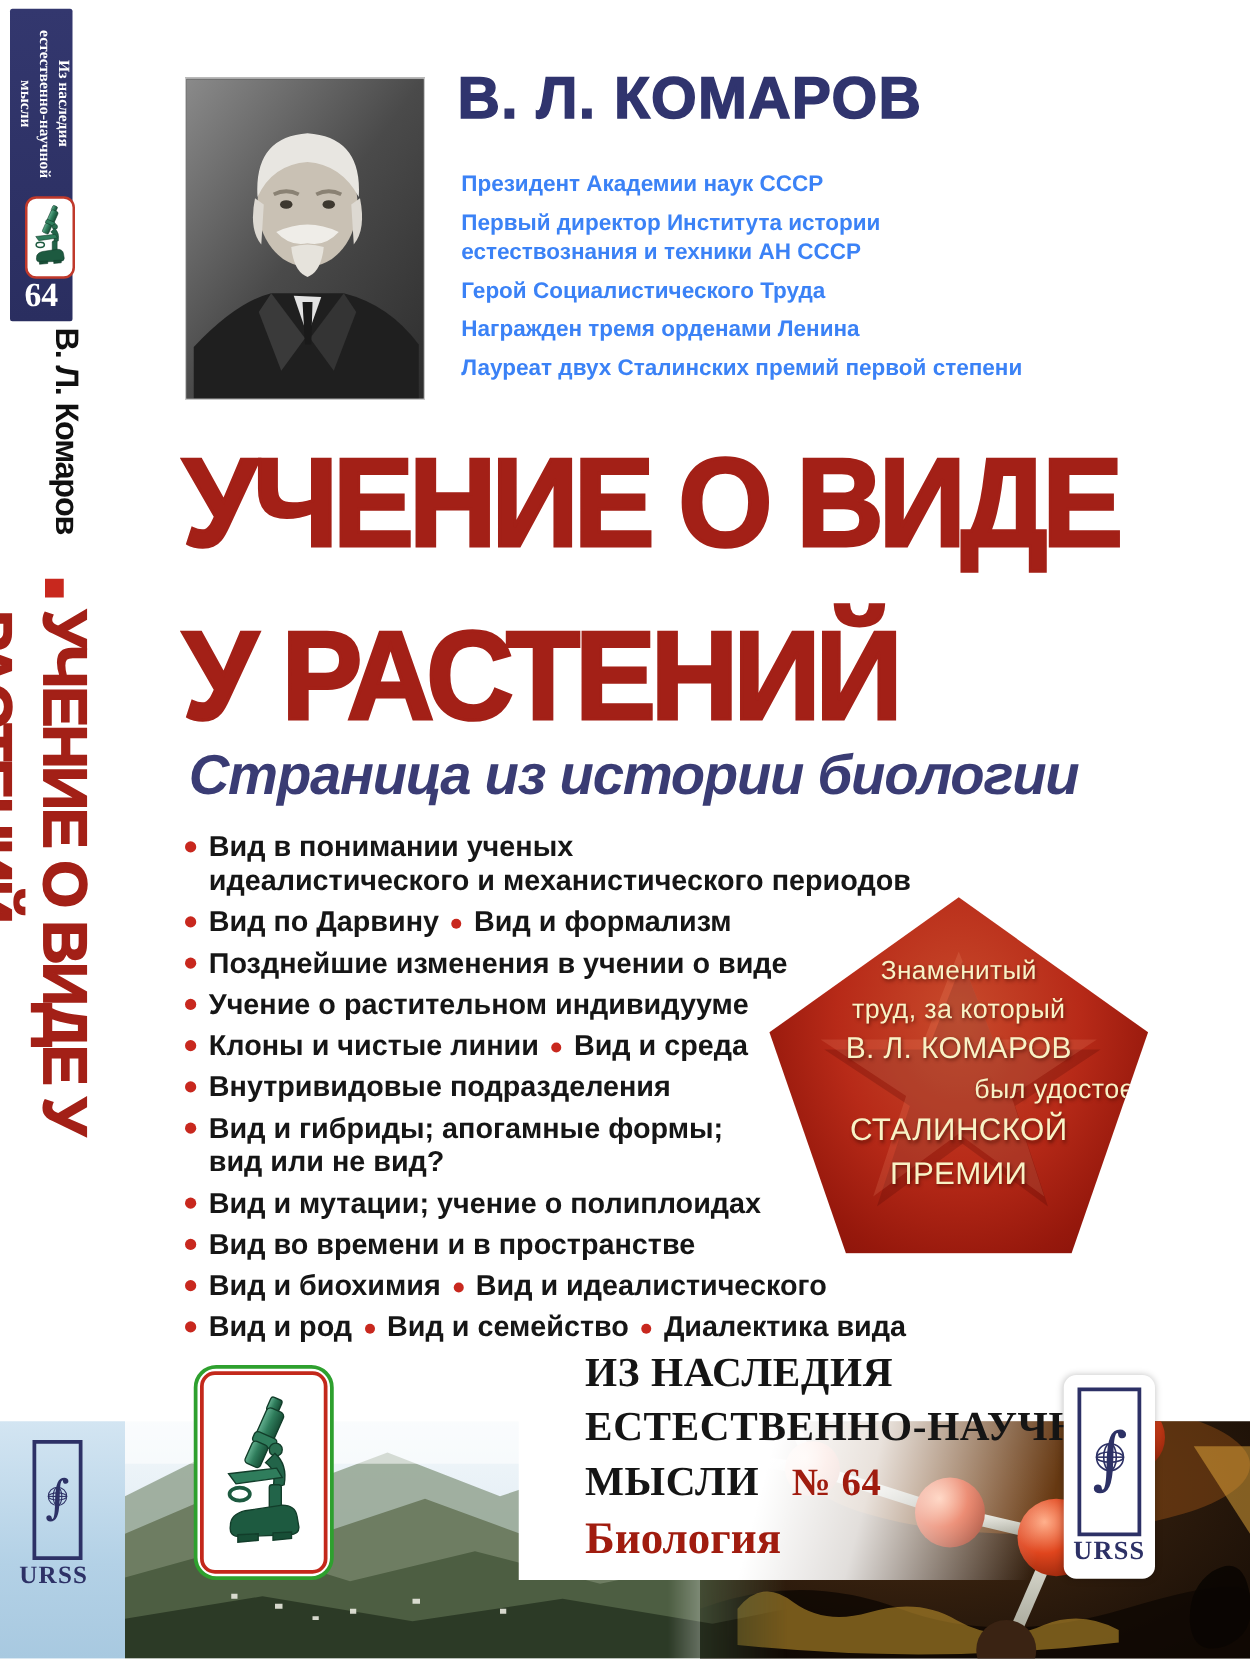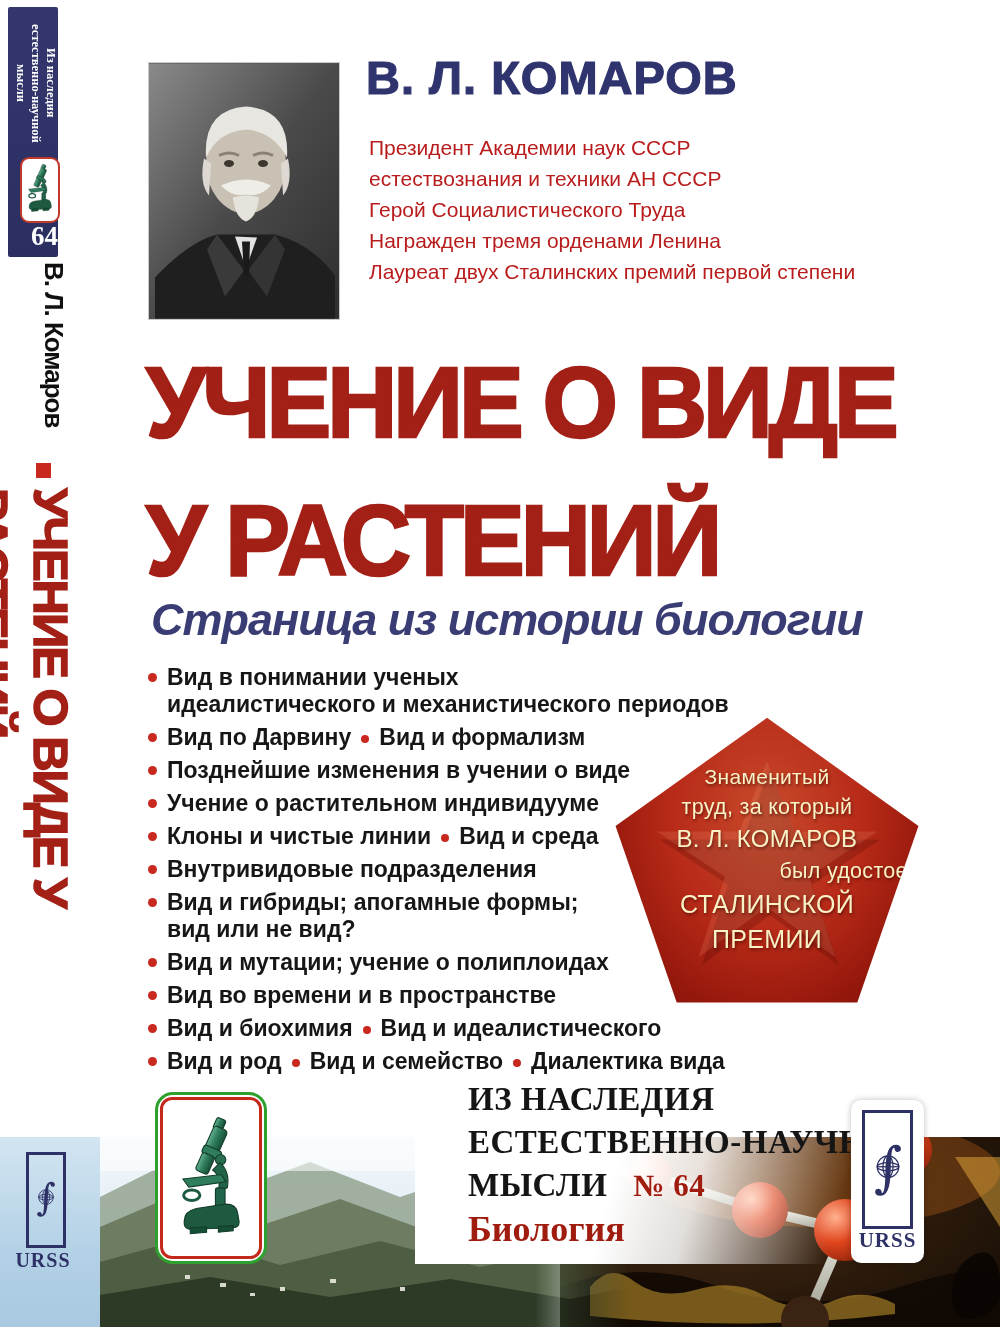--- a/index.html
+++ b/index.html
@@ -22,21 +22,21 @@
     color:#fff; font-family:"Liberation Serif","DejaVu Serif",serif; font-weight:700;
     font-size:12.5px; line-height:15px; text-align:center;
   }
   .spine-scope{
     position:absolute; left:12px; top:150px; width:36px; height:62px;
     background:#fff; border:2px solid #c0392b; border-radius:9px; overflow:hidden;
     display:flex; align-items:center; justify-content:center;
   }
   .spine-scope svg{width:30px;height:52px;}
   .spine-num{
-    position:absolute; left:0; top:214px; width:50px; text-align:right;
+    position:absolute; left:0; top:214px; width:50px; text-align:center;
     color:#fff; font-family:"Liberation Serif","DejaVu Serif",serif; font-weight:700; font-size:27px;
   }
   .spine-author{
     position:absolute; left:36px; top:262px; width:36px; height:180px;
     font-size:26px; font-weight:700; color:#101010; letter-spacing:-1px; line-height:36px; text-align:left;
   }
   .spine-bullet{
     position:absolute; left:36px; top:463px; width:15px; height:15px; background:#c8281e;
   }
   .spine-title{
@@ -63,21 +63,21 @@
     position:absolute; left:148px; top:62px; width:190px; height:256px;
     border:1px solid #c9c9c9; overflow:hidden; background:#555;
   }
   .portrait svg{width:100%;height:100%;display:block;}
   .author{
     position:absolute; left:366px; top:50px; margin:0;
     font-size:47px; font-weight:700; color:#30346e; letter-spacing:1px;
     -webkit-text-stroke:1.2px #30346e;
   }
   .creds{position:absolute; left:369px; top:136px; width:600px;}
-  .cred{margin-bottom:8px; font-size:21px; font-weight:400; color:#b91c1c; line-height:23px;}
+  .cred{margin-bottom:8px; font-size:18px; font-weight:700; color:#3b82f6; line-height:23px;}
 
   
   .title{
     position:absolute; left:146px; top:333px; color:#a32017;
     font-size:97px; font-weight:700; letter-spacing:-4px; line-height:133px;
     -webkit-text-stroke:2.5px #a32017; transform:scaleY(1.04); transform-origin:top left;
     white-space:nowrap;
   }
   .subtitle{
     position:absolute; left:151px; top:594px; color:#3a3c74;
@@ -217,20 +217,21 @@
       <path d="M72 122 Q97 110 122 122 Q111 134 97 131 Q83 134 72 122 Z" fill="#efede8"></path>
       <path d="M84 134 Q97 130 110 134 Q108 154 97 158 Q86 154 84 134 Z" fill="#e6e3dc"></path>
     </svg>
   </div>
   <h1 class="author">В. Л. КОМАРОВ</h1>
   <div class="creds">
       <div class="cred">
         <div>Президент Академии наук СССР</div>
       </div>
       <div class="cred">
+        <div>Первый директор Института истории</div>
         <div>естествознания и техники АН СССР</div>
       </div>
       <div class="cred">
         <div>Герой Социалистического Труда</div>
       </div>
       <div class="cred">
         <div>Награжден тремя орденами Ленина</div>
       </div>
       <div class="cred">
         <div>Лауреат двух Сталинских премий первой степени</div>

